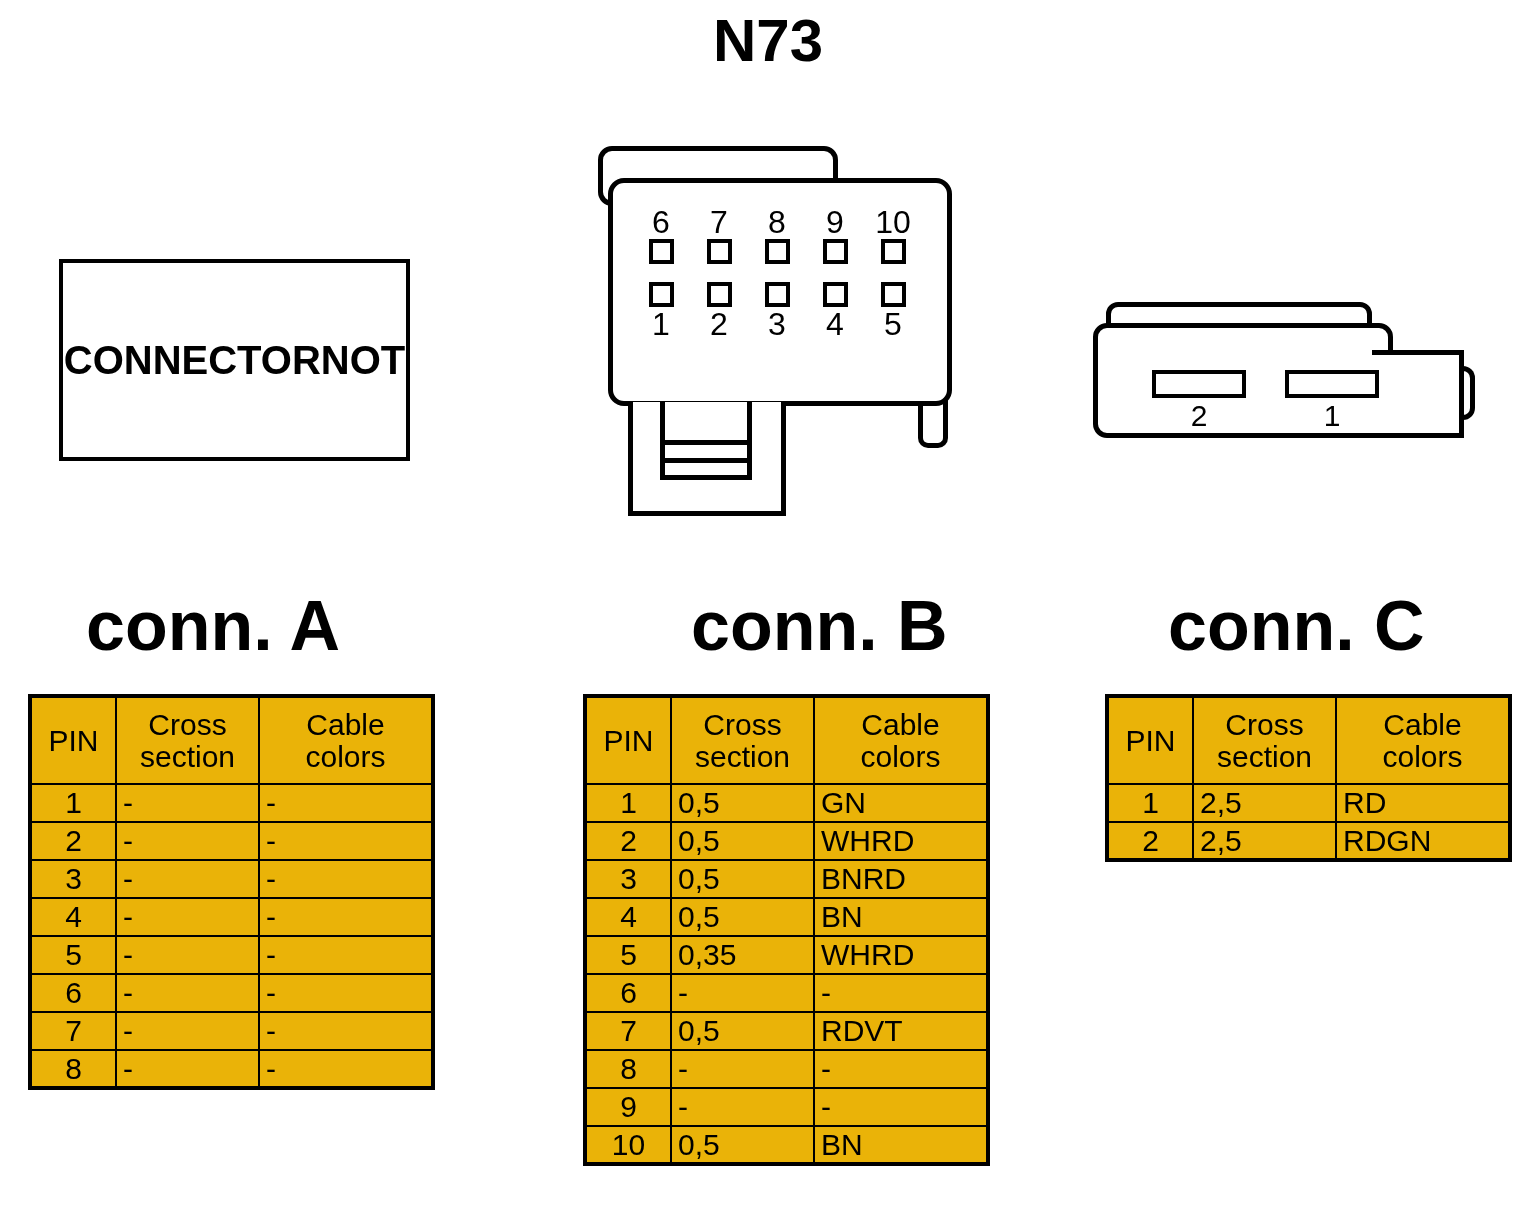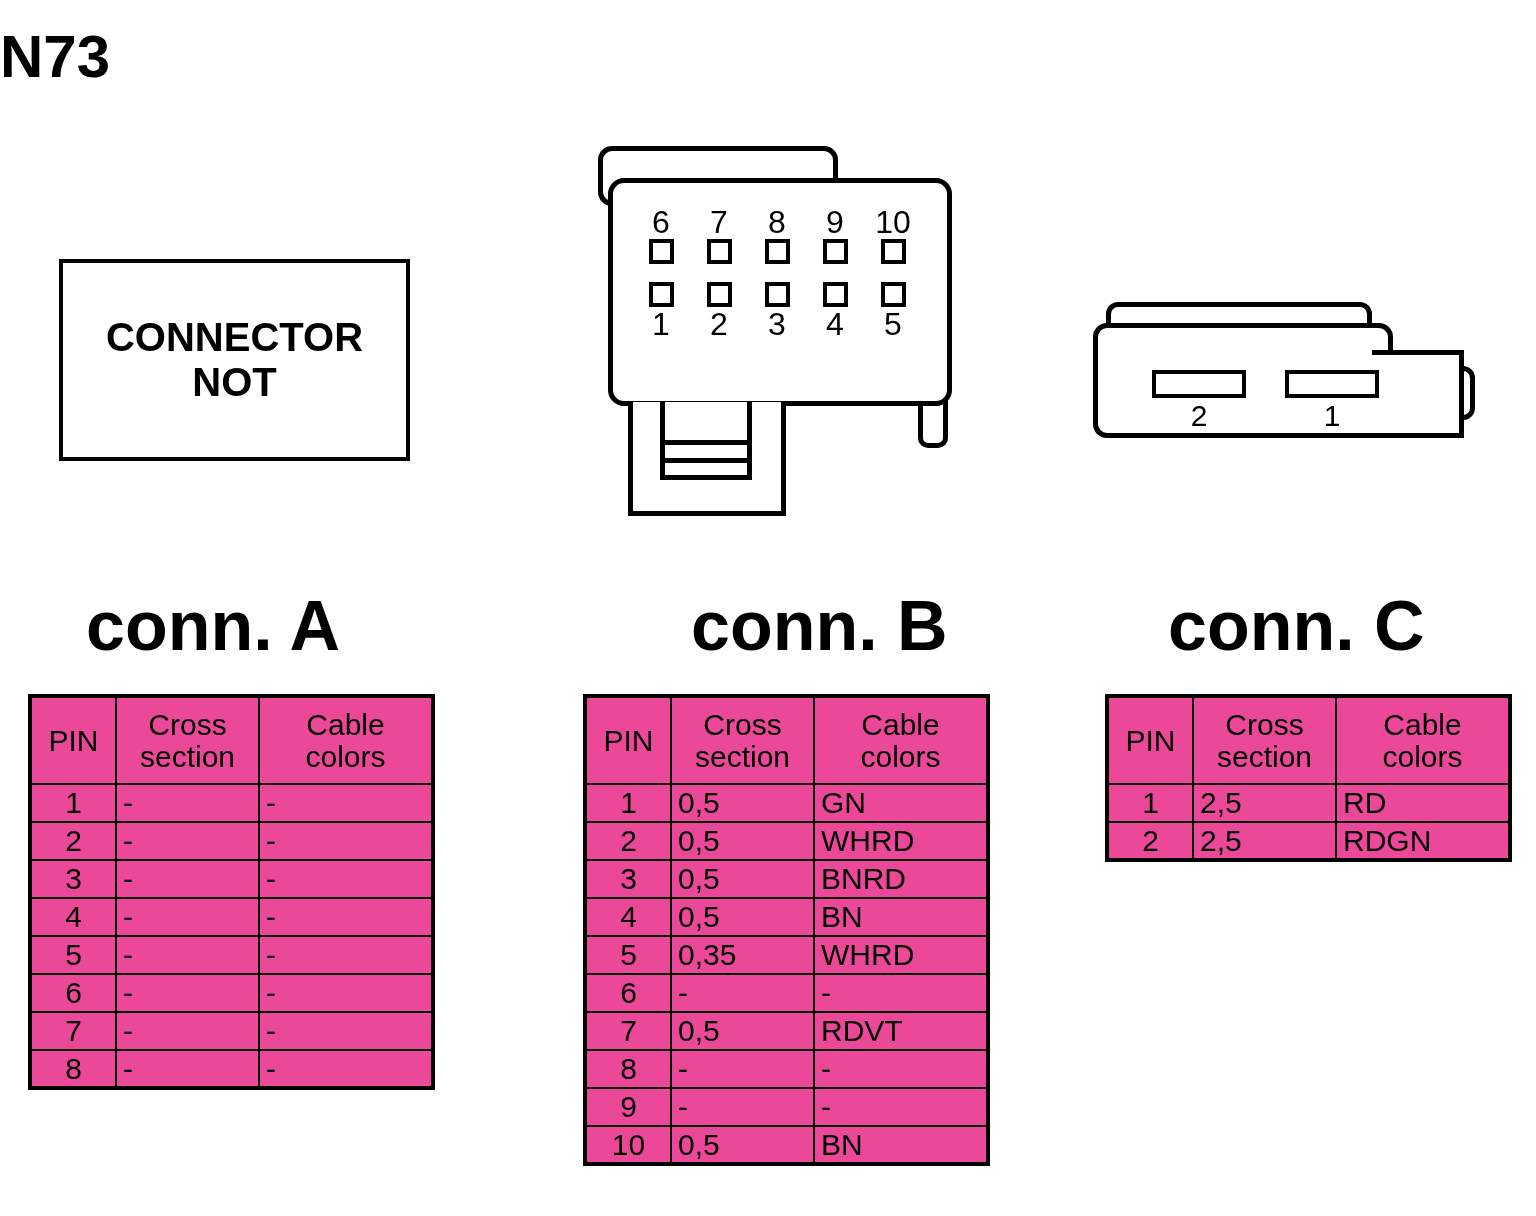--- a/index.html
+++ b/index.html
@@ -13,39 +13,38 @@
     position: relative;
     font-family: "Liberation Sans", sans-serif;
     color: #000000;
     overflow: hidden;
   }
 
   
   #title {
     position: absolute;
     left: 0;
-    top: 22px;
+    top: 6px;
     width: 1536px;
-    text-align: left;
+    text-align: center;
     font-size: 60px;
     font-weight: bold;
     letter-spacing: 0px;
   }
 
   
   #not-available-box {
     position: absolute;
     left: 59px;
     top: 259px;
     width: 351px;
     height: 202px;
     border: 4px solid #000;
     box-sizing: border-box;
     display: flex;
-    flex-direction: column;
     align-items: center;
     justify-content: center;
     line-height: 1.12;
   }
   #not-available-box div {
     font-size: 40px;
     font-weight: bold;
     text-align: center;
   }
 
@@ -250,21 +249,21 @@
   #heading-a { left: 86px;  top: 596px; }
   #heading-b { left: 643px; top: 596px; margin-left: 48px; }
   #heading-c { left: 1168px; top: 596px; }
 
   
   .pin-table {
     position: absolute;
     border-collapse: collapse;
     border: 4px solid #000;
     table-layout: fixed;
-    background: #ec4899;
+    background: #eab308;
   }
   .pin-table td, .pin-table th {
     border: 2px solid #000;
     font-size: 30px;
     font-weight: normal;
     padding: 0 6px;
     height: 38px;
     box-sizing: border-box;
   }
   .pin-table th {

